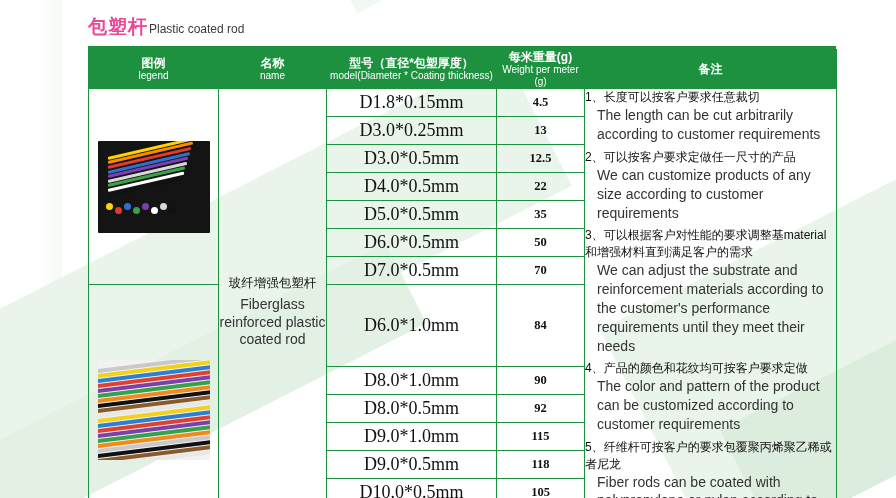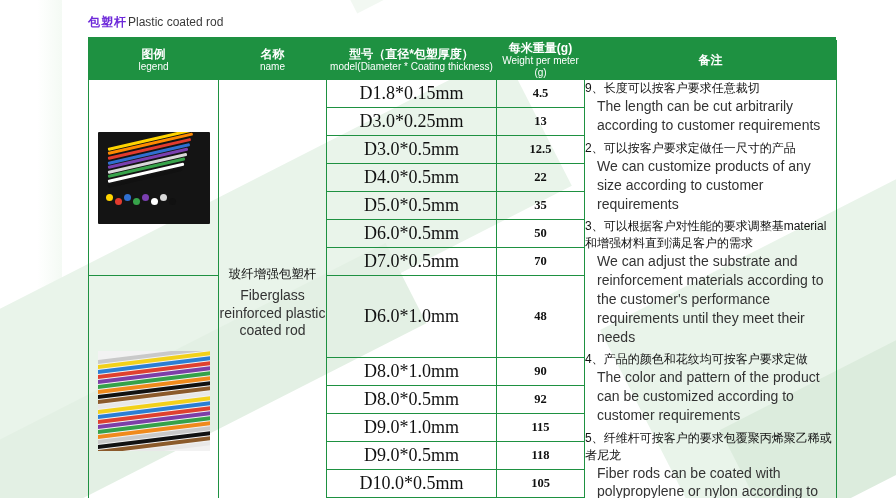--- a/index.html
+++ b/index.html
@@ -46,23 +46,23 @@
     box-sizing: border-box;
   }
 
   
   .title-row {
     display: flex;
     align-items: baseline;
     margin-bottom: 6px;
   }
   .title-cn {
-    font-size: 12px;
+    font-size: 19px;
     font-weight: bold;
-    color: #6d28d9;
+    color: #ec4899;
     letter-spacing: 1px;
   }
   .title-en {
     font-size: 12px;
     color: #3a3a3a;
     margin-left: 1px;
   }
   .title-underline {
     height: 3px;
     background: #1e9141;
@@ -265,21 +265,21 @@
             </div>
           </td>
           <td class="cell-name" rowspan="14">
             <span class="name-cn">玻纤增强包塑杆</span>
             <span class="name-en">Fiberglass reinforced plastic coated rod</span>
           </td>
           <td class="cell-model">D1.8*0.15mm</td>
           <td class="cell-weight">4.5</td>
           <td class="cell-remark" rowspan="14">
             <div class="remark-item">
-              <div class="remark-cn">9、长度可以按客户要求任意裁切</div>
+              <div class="remark-cn">1、长度可以按客户要求任意裁切</div>
               <div class="remark-en">The length can be cut arbitrarily according to customer requirements</div>
             </div>
             <div class="remark-item">
               <div class="remark-cn">2、可以按客户要求定做任一尺寸的产品</div>
               <div class="remark-en">We can customize products of any size according to customer requirements</div>
             </div>
             <div class="remark-item">
               <div class="remark-cn">3、可以根据客户对性能的要求调整基material和增强材料直到满足客户的需求</div>
               <div class="remark-en">We can adjust the substrate and reinforcement materials according to the customer's performance requirements until they meet their needs</div>
             </div>
@@ -336,21 +336,21 @@
               <div class="strand" style="background: rgb(125, 63, 168); top: 67px;"></div>
               <div class="strand" style="background: rgb(53, 162, 74); top: 72px;"></div>
               <div class="strand" style="background: rgb(240, 138, 28); top: 77px;"></div>
               <div class="strand" style="background: rgb(201, 201, 201); top: 82px;"></div>
               <div class="strand" style="background: rgb(17, 17, 17); top: 87px;"></div>
               <div class="strand" style="background: rgb(139, 90, 43); top: 92px;"></div>
               <div class="strand" style="background: rgb(232, 232, 232); top: 97px;"></div>
             </div>
           </td>
           <td class="cell-model">D6.0*1.0mm</td>
-          <td class="cell-weight">48</td>
+          <td class="cell-weight">84</td>
         </tr>
         <tr>
           <td class="cell-model">D8.0*1.0mm</td>
           <td class="cell-weight">90</td>
         </tr>
         <tr>
           <td class="cell-model">D8.0*0.5mm</td>
           <td class="cell-weight">92</td>
         </tr>
         <tr>

